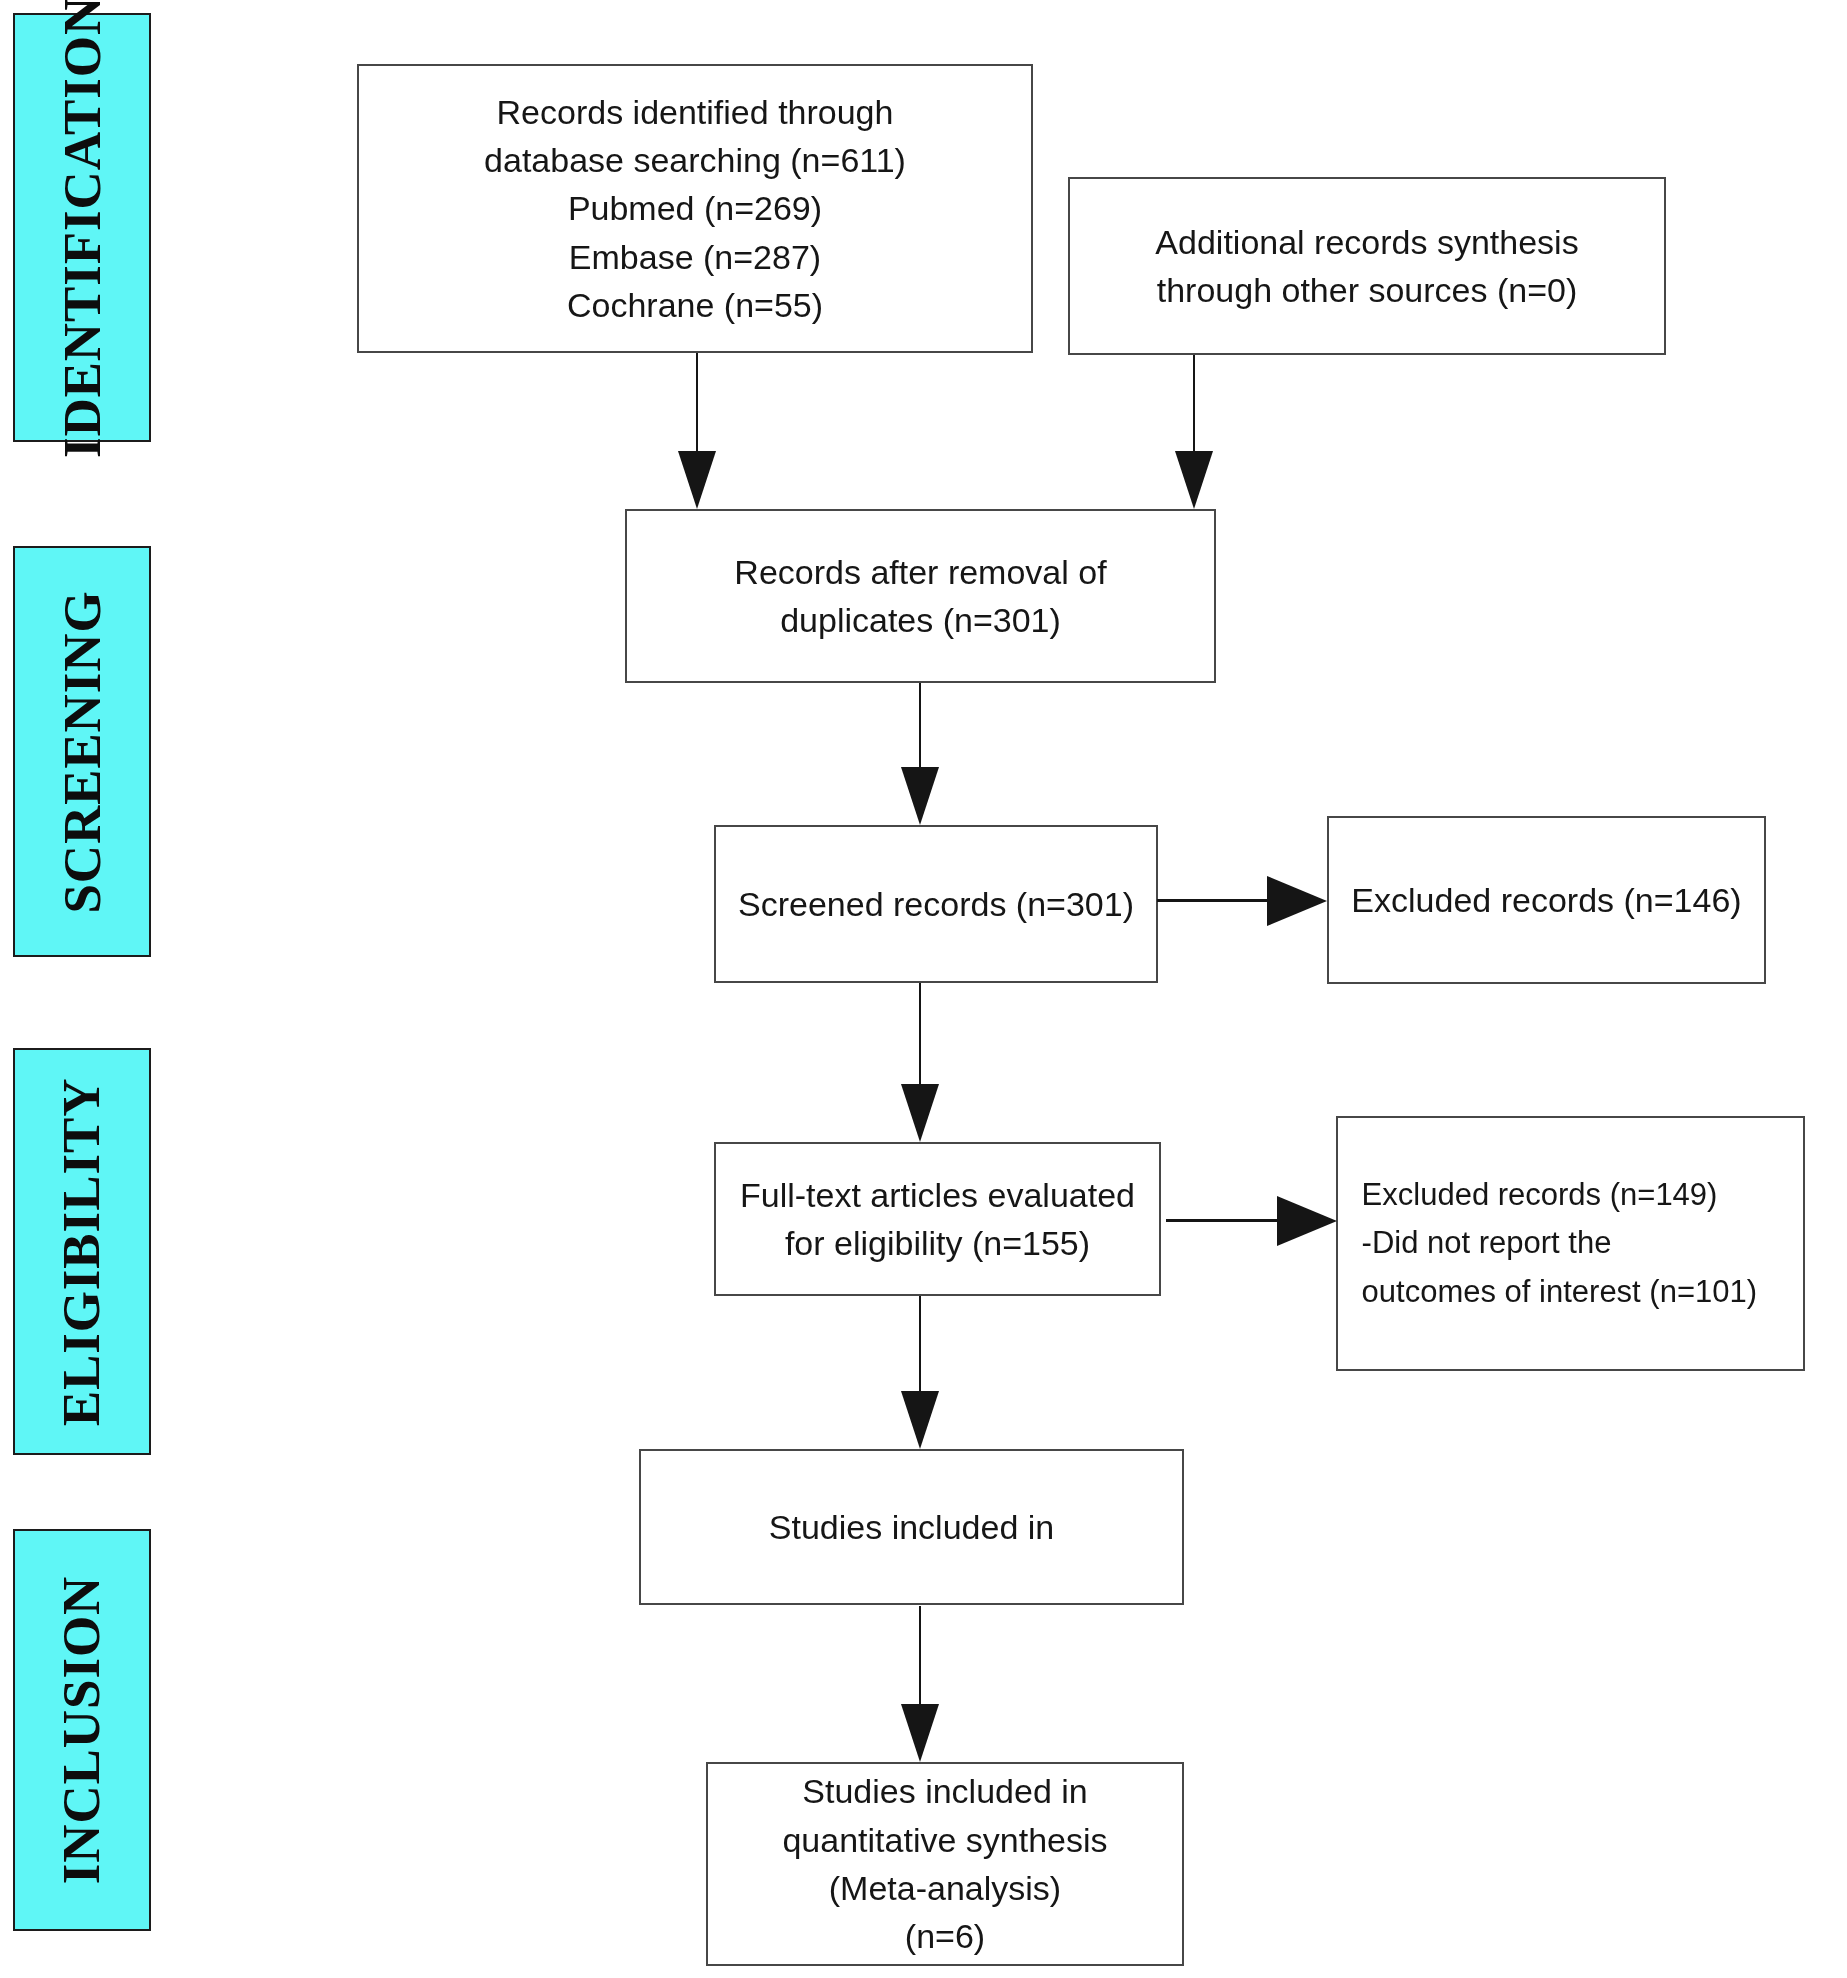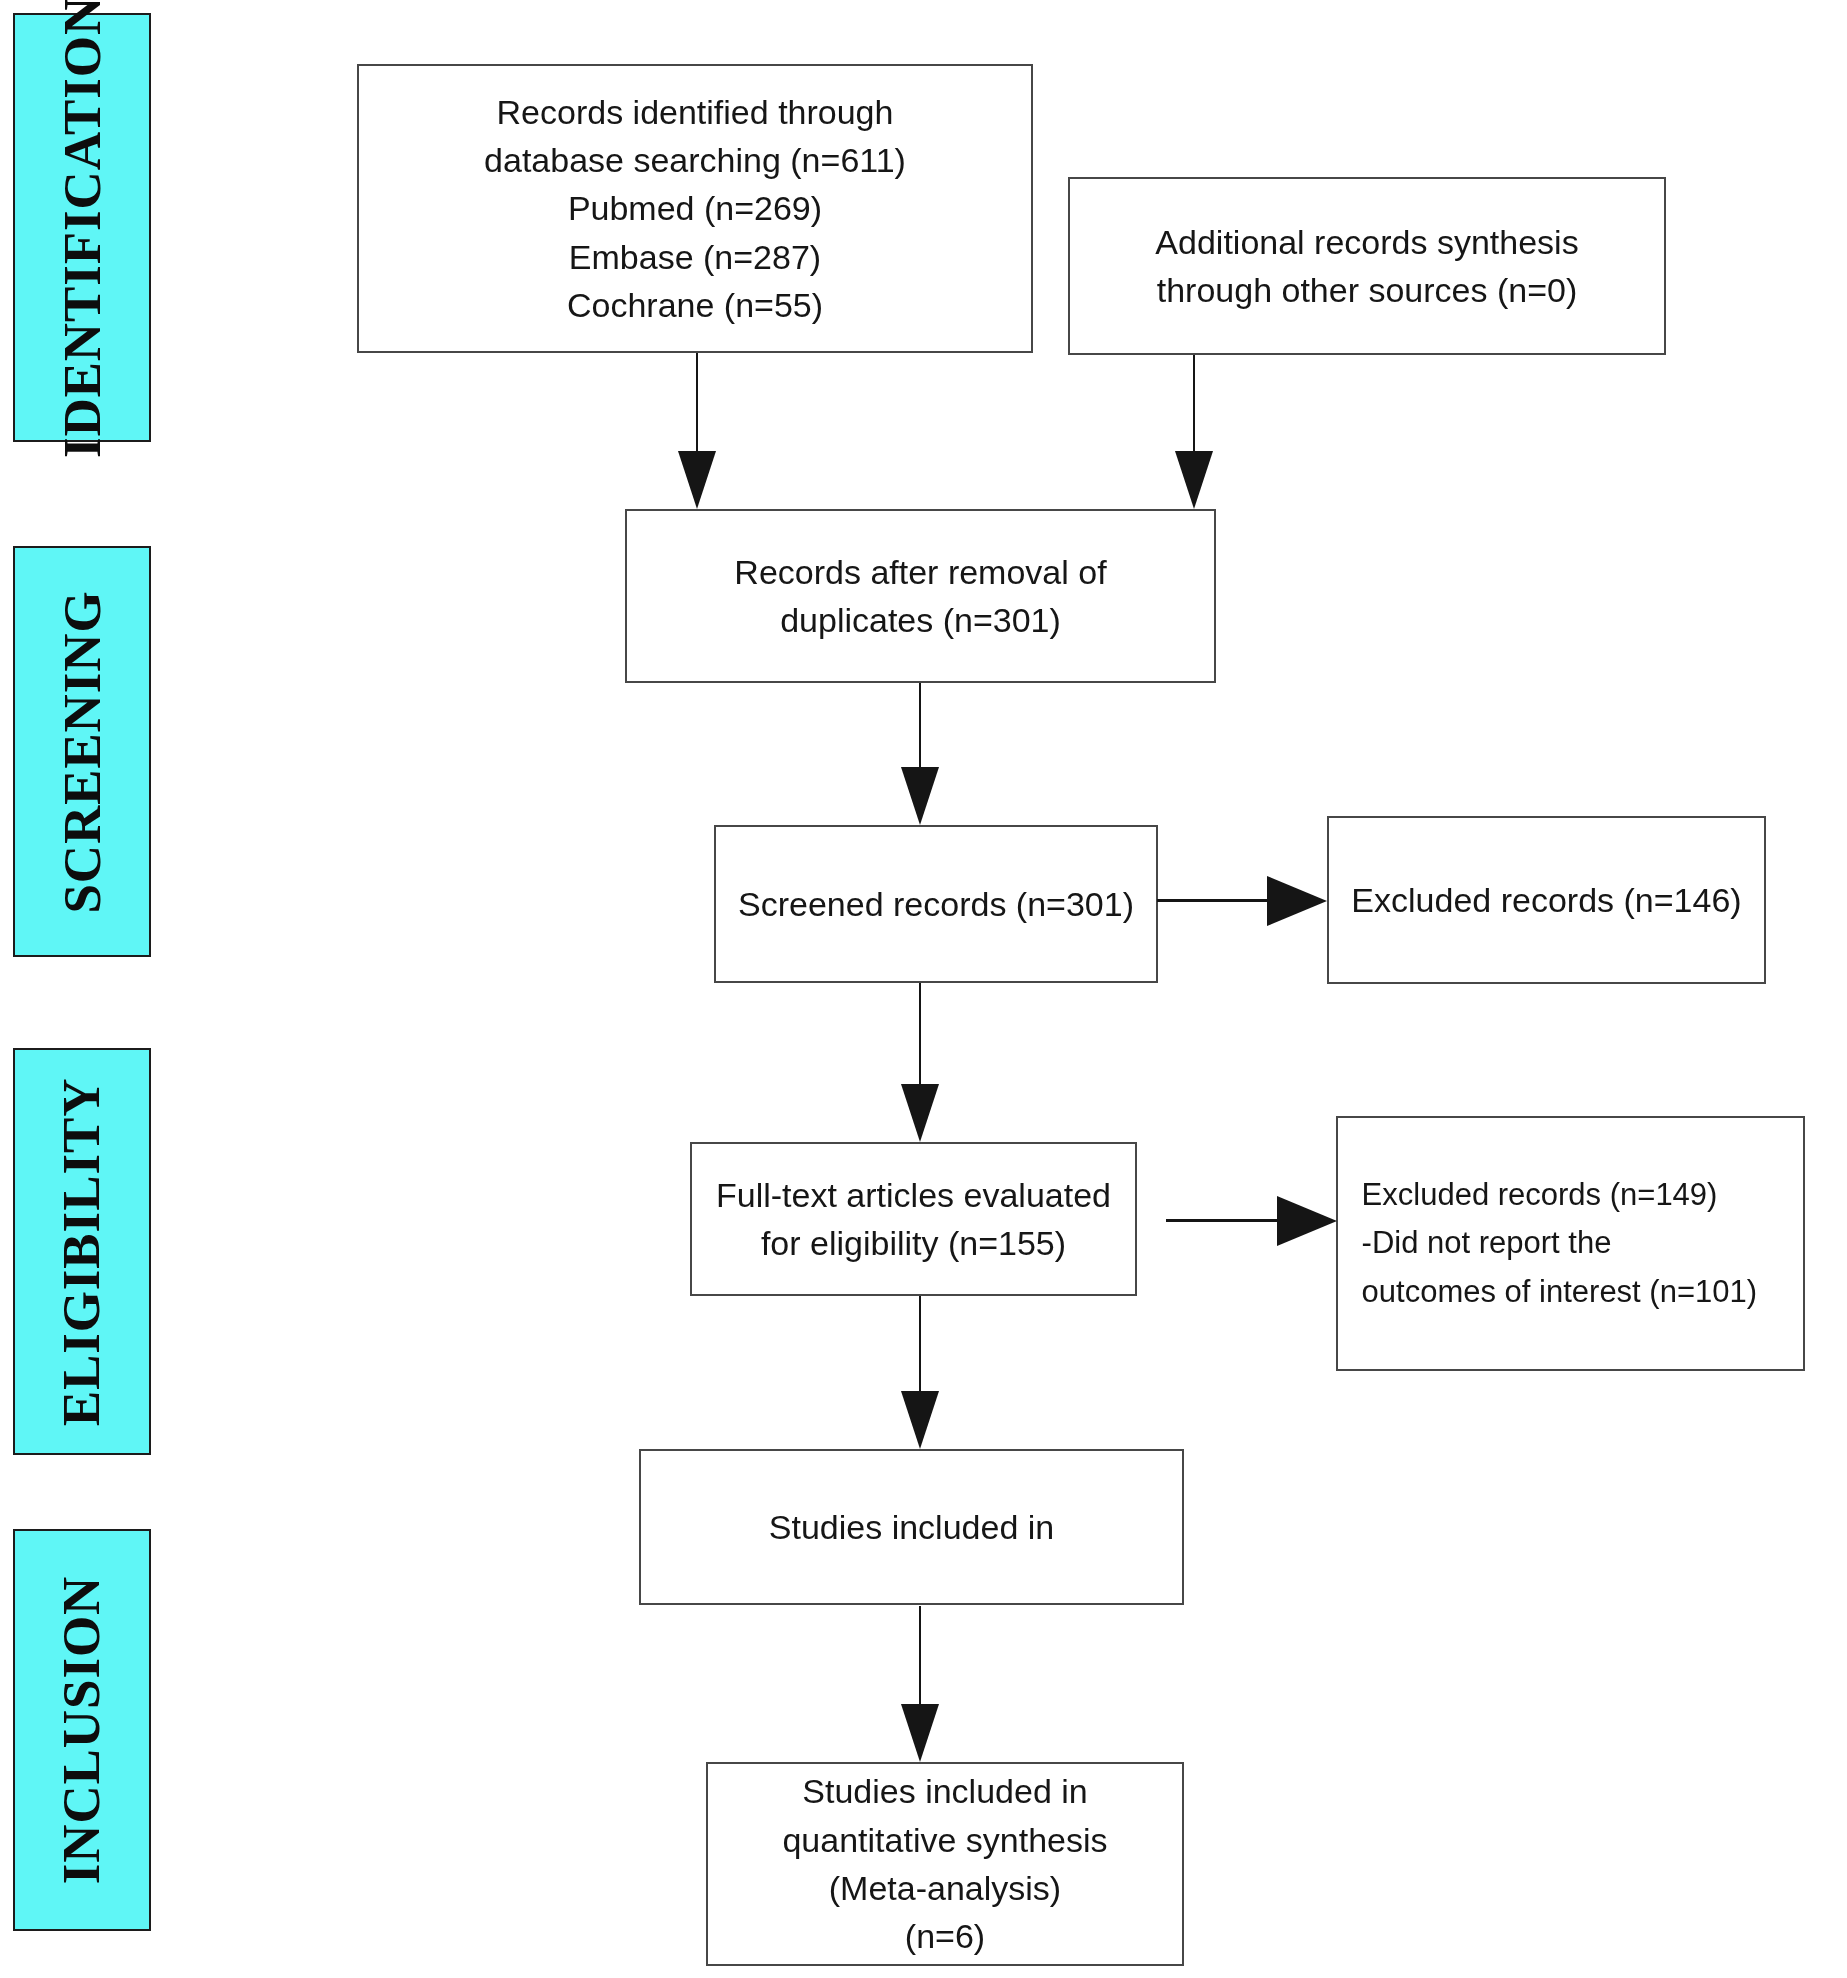--- a/index.html
+++ b/index.html
@@ -123,21 +123,21 @@
   </div>
 
   <div class="fbox" style="left:714px;top:825px;width:444px;height:158px;">
     <div class="line">Screened records (n=301)</div>
   </div>
 
   <div class="fbox" style="left:1327px;top:816px;width:439px;height:168px;align-items:center;">
     <div class="line">Excluded records (n=146)</div>
   </div>
 
-  <div class="fbox" style="left:690px;top:1142px;width:447px;height:154px;">
+  <div class="fbox" style="left:714px;top:1142px;width:447px;height:154px;">
     <div class="line">Full-text articles evaluated</div>
     <div class="line">for eligibility (n=155)</div>
   </div>
 
   <div class="fbox align-left" style="left:1336px;top:1116px;width:469px;height:255px;">
     <div class="line">Excluded records (n=149)</div>
     <div class="line">-Did not report the</div>
     <div class="line">outcomes of interest (n=101)</div>
   </div>
 

